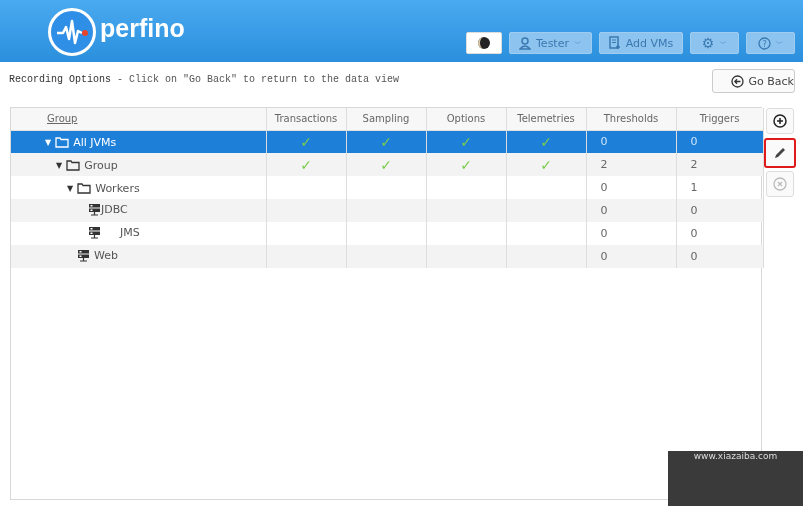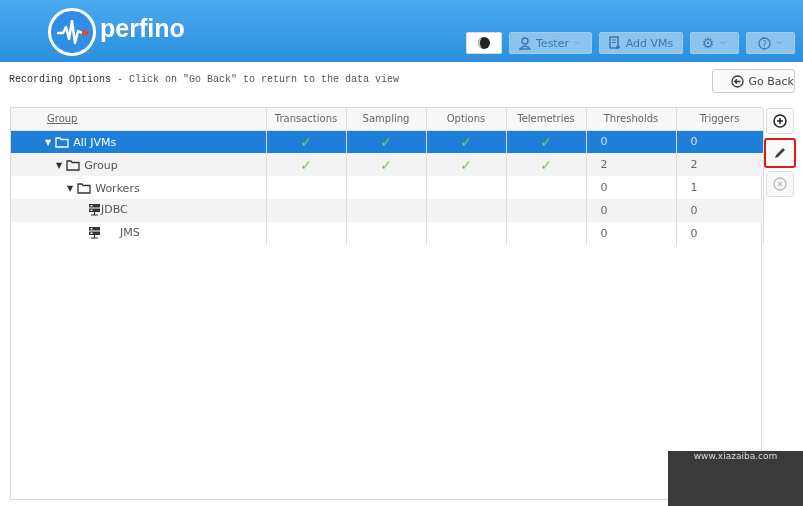--- a/index.html
+++ b/index.html
@@ -233,20 +233,38 @@
               </svg>
               <span>JMS</span>
             </span></td>
           <td></td>
           <td></td>
           <td></td>
           <td></td>
           <td class="num">0</td>
           <td class="num">0</td>
         </tr>
+        <tr class="alt">
+          <td class="name"><span style="display:inline-flex;align-items:center;gap:4px;padding-left:66px;">
+              <svg width="13" height="13" viewBox="0 0 13 13">
+                <rect x="1" y="1" width="11" height="3.5" fill="#333"></rect>
+                <rect x="1" y="5.5" width="11" height="3.5" fill="#333"></rect>
+                <rect x="2.5" y="2" width="2" height="1.5" fill="#fff"></rect>
+                <rect x="2.5" y="6.5" width="2" height="1.5" fill="#fff"></rect>
+                <path d="M6.5,9 V12 M3,12 H10" stroke="#333" stroke-width="1.2"></path>
+              </svg>
+              <span>Web</span>
+            </span></td>
+          <td></td>
+          <td></td>
+          <td></td>
+          <td></td>
+          <td class="num">0</td>
+          <td class="num">0</td>
+        </tr>
       </tbody>
   </table>
 </div>
 
 <div class="side-btn" style="top:108px;">
   <svg width="14" height="14" viewBox="0 0 14 14">
     <circle cx="7" cy="7" r="6" fill="none" stroke="#222" stroke-width="1.5"></circle>
     <path d="M7,4 V10 M4,7 H10" stroke="#222" stroke-width="1.5"></path>
   </svg>
 </div>

